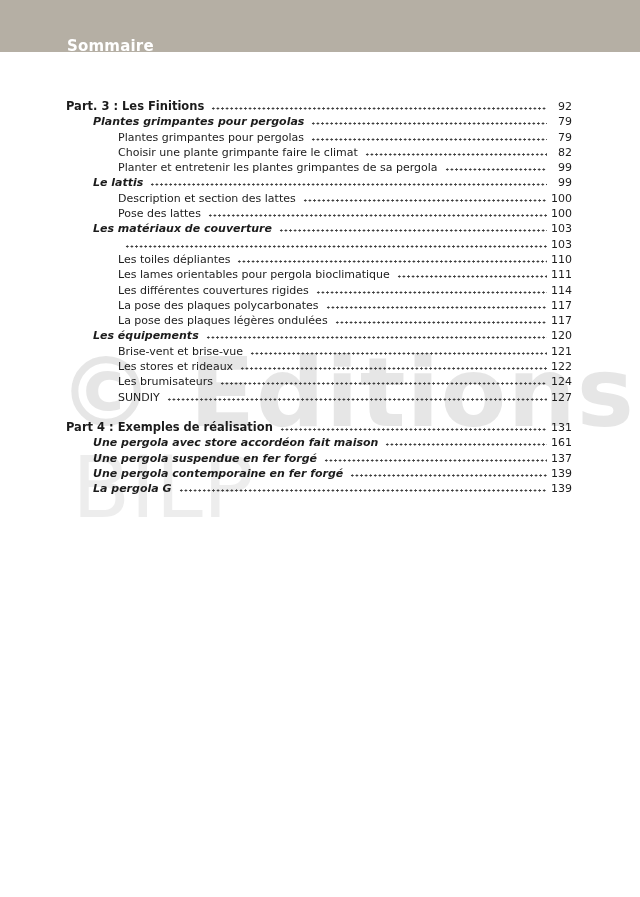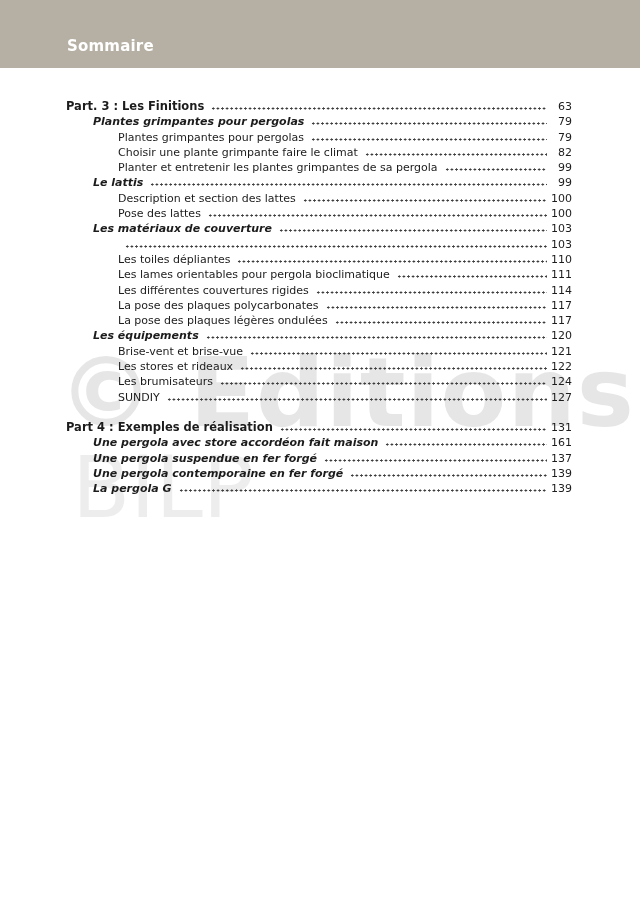--- a/index.html
+++ b/index.html
@@ -9,21 +9,21 @@
     background: #ffffff;
     position: relative;
     overflow: hidden;
     font-family: "DejaVu Sans", "Liberation Sans", sans-serif;
     color: #1c1c1c;
   }
 
   
   .band {
     position: absolute; top: 0; left: 0;
-    width: 640px; height: 68px;
+    width: 640px; height: 52px;
     background: #b5afa4;
   }
   .band-title {
     position: absolute; left: 67px; top: 39px;
     color: #ffffff;
     font-size: 15px; font-weight: bold;
     line-height: 15px;
     letter-spacing: 0.2px;
   }
 
@@ -83,21 +83,21 @@
 </div>
 
 <div class="wm1">© Editions</div>
 <div class="wm2">BILP</div>
 
 <div class="toc">
     <div class="toc-group">
       <div class="row part">
         <span class="label">Part. 3 : Les Finitions</span>
         <span class="dots"></span>
-        <span class="pagenum">63</span>
+        <span class="pagenum">92</span>
       </div>
       <div class="row section">
         <span class="label">Plantes grimpantes pour pergolas</span>
         <span class="dots"></span>
         <span class="pagenum">79</span>
       </div>
       <div class="row entry">
         <span class="label">Plantes grimpantes pour pergolas</span>
         <span class="dots"></span>
         <span class="pagenum">79</span>

